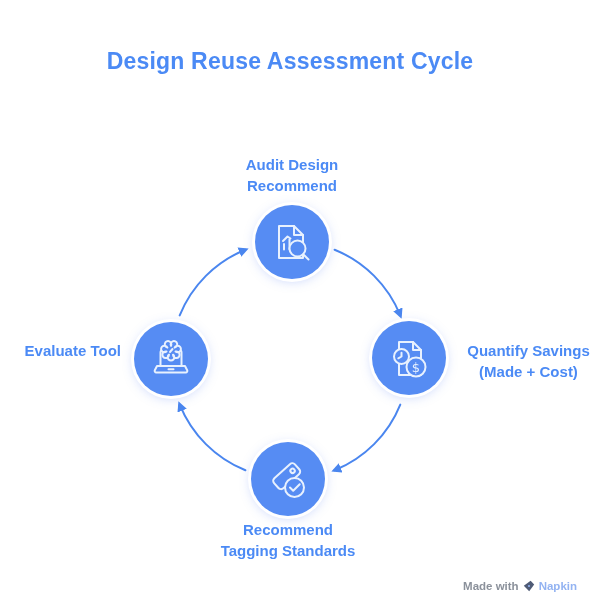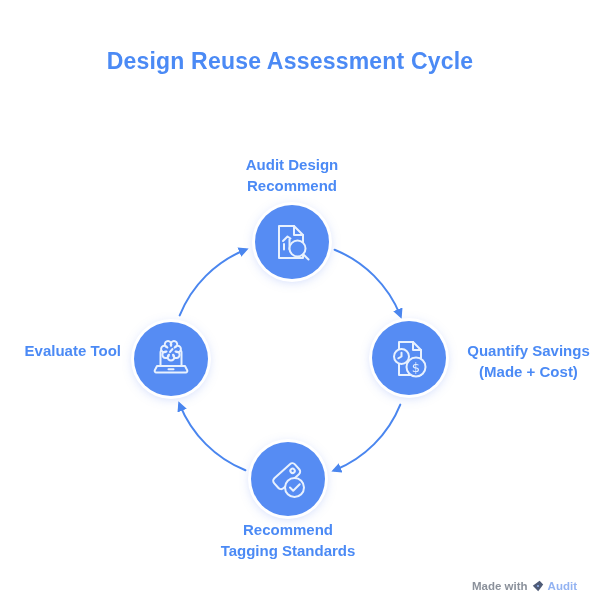--- a/index.html
+++ b/index.html
@@ -123,16 +123,16 @@
       <path class="icon-line" d="M20.5 33.2 h5"></path>
     </svg>
   </div>
 
   <div class="watermark">
     <span class="wm-prefix">Made with</span>
     <svg width="12" height="12" viewBox="0 0 12 12">
       <path d="M7.6 0.8 L11.2 4.4 L6.2 11.2 L0.8 5.8 Z" fill="#4f5b76"></path>
       <circle cx="6" cy="6" r="1.1" fill="#93b3f2"></circle>
     </svg>
-    <span class="wm-brand">Audit</span>
+    <span class="wm-brand">Napkin</span>
   </div>
 
 </div>
 
 </body></html>

